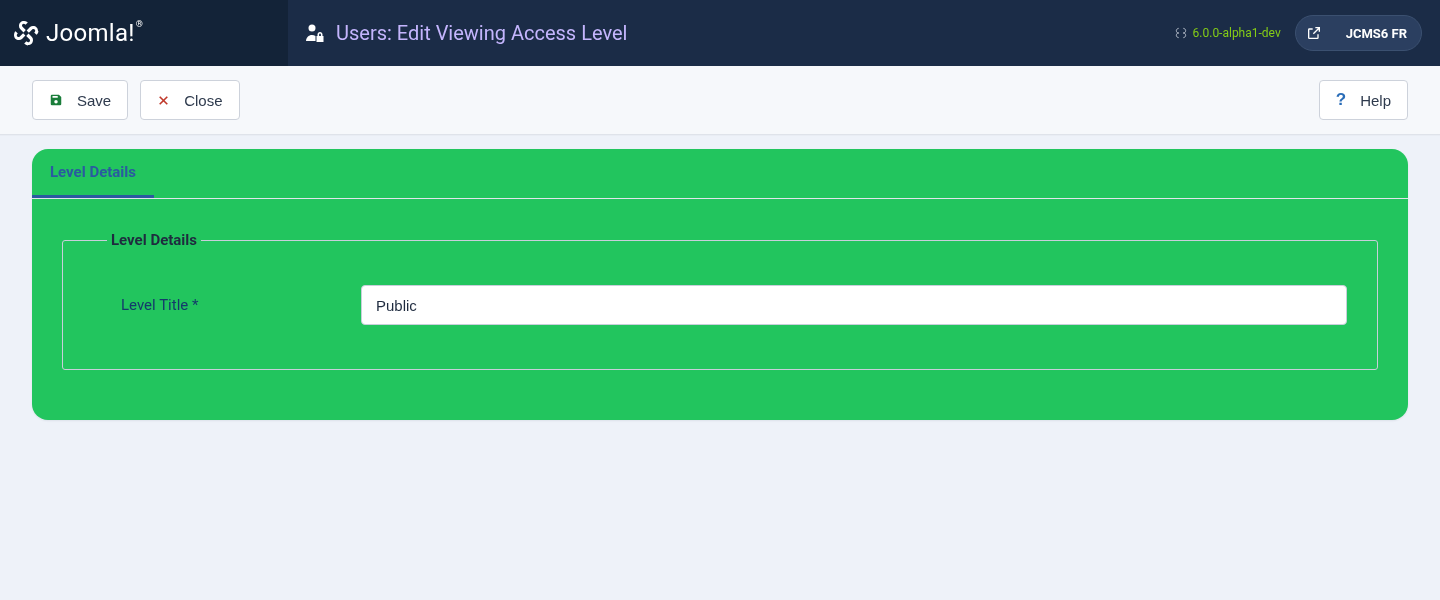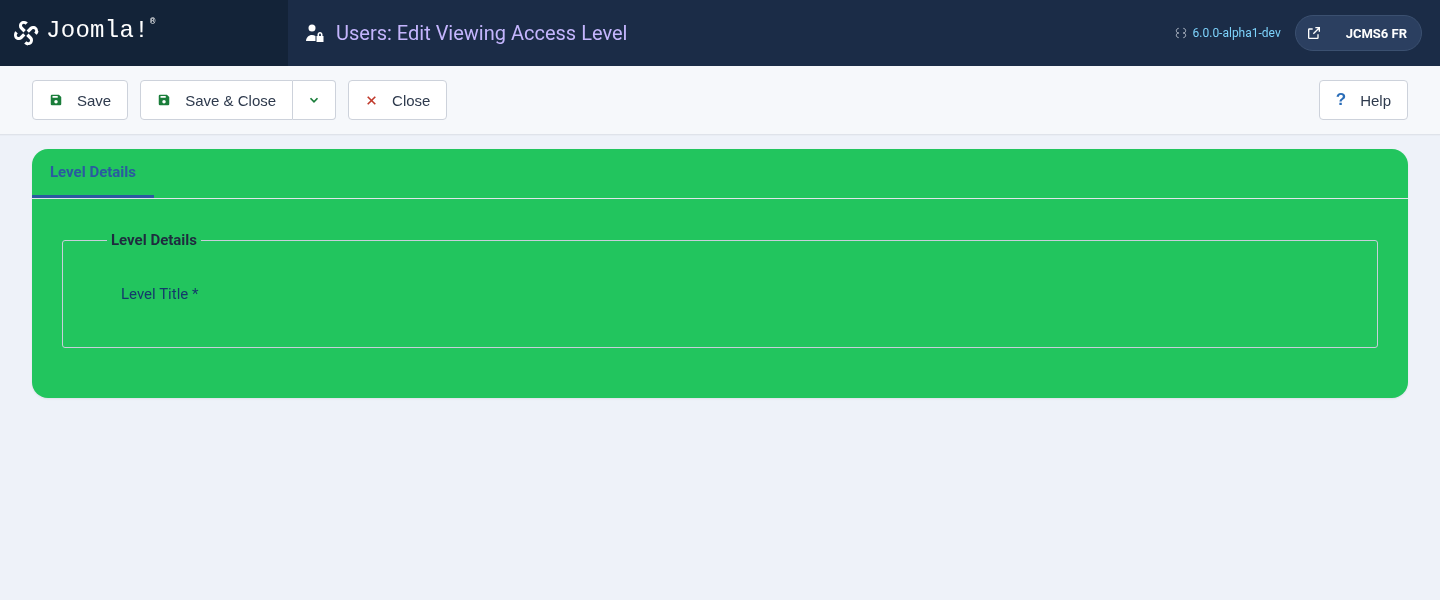--- a/index.html
+++ b/index.html
@@ -21,23 +21,22 @@
     .brand-area {
       width: 288px;
       height: 66px;
       background: #132338;
       display: flex;
       align-items: center;
       padding-left: 10px;
     }
     .joomla-logo {
       display: flex;
-      align-items: flex-start;
+      align-items: center;
       color: #fff;
-      font-family: Liberation Mono, monospace;
     }
     .joomla-mark {
       width: 32px;
       height: 32px;
       flex: none;
     }
     .joomla-word {
       font-size: 24px;
       font-weight: 400;
       letter-spacing: 0.3px;
@@ -67,21 +66,21 @@
     }
     .header-right {
       display: flex;
       align-items: center;
       padding-right: 18px;
       gap: 14px;
     }
     .version-badge {
       display: flex;
       align-items: center;
-      color: #7dd3fc;
+      color: #84cc16;
       font-size: 12px;
       gap: 5px;
     }
     .version-badge svg { width: 14px; height: 14px; }
     .site-pill {
       background: #2b3f60;
       border: 1px solid #3b5070;
       border-radius: 22px;
       height: 36px;
       display: flex;
@@ -237,33 +236,20 @@
 </div>
 
 <div class="toolbar-wrap">
   <div class="toolbar-left">
     <button class="btn">
       <svg width="14" height="14" viewBox="0 0 24 24" fill="#1a7d3a" class="icon-save">
           <path d="M17 3H5a2 2 0 0 0-2 2v14a2 2 0 0 0 2 2h14a2 2 0 0 0 2-2V7l-4-4zM12 18a3 3 0 1 1 0-6 3 3 0 0 1 0 6zm3-10H6V5h9v3z"></path>
         </svg>
       <span>Save</span>
     </button>
-    <div class="btn-group">
-      <button class="btn">
-        <svg width="14" height="14" viewBox="0 0 24 24" fill="#1a7d3a" class="icon-save">
-            <path d="M17 3H5a2 2 0 0 0-2 2v14a2 2 0 0 0 2 2h14a2 2 0 0 0 2-2V7l-4-4zM12 18a3 3 0 1 1 0-6 3 3 0 0 1 0 6zm3-10H6V5h9v3z"></path>
-          </svg>
-        <span>Save &amp; Close</span>
-      </button>
-      <button class="btn btn-caret">
-        <svg width="14" height="14" viewBox="0 0 24 24" fill="none" stroke="#1a7d3a" stroke-width="3" class="icon-caret">
-            <path d="M6 9l6 6 6-6"></path>
-          </svg>
-      </button>
-    </div>
     <button class="btn">
       <svg width="13" height="13" viewBox="0 0 24 24" stroke="#c0392b" stroke-width="3" class="icon-close">
           <path d="M5 5l14 14M19 5L5 19"></path>
         </svg>
       <span>Close</span>
     </button>
   </div>
   <div class="toolbar-right">
     <button class="btn">
       <span class="icon-help">?</span>
@@ -274,16 +260,19 @@
 
 <div class="content-card">
   <div class="tabs">
     <div class="tab active">Level Details</div>
   </div>
   <div class="tab-body">
     <fieldset class="box">
       <legend>Level Details</legend>
       <div class="form-row">
         <div class="form-label">Level Title *</div>
+        <div class="form-input">
+          <input type="text" value="Public" style="">
+        </div>
       </div>
     </fieldset>
   </div>
 </div>
 
 </body></html>

